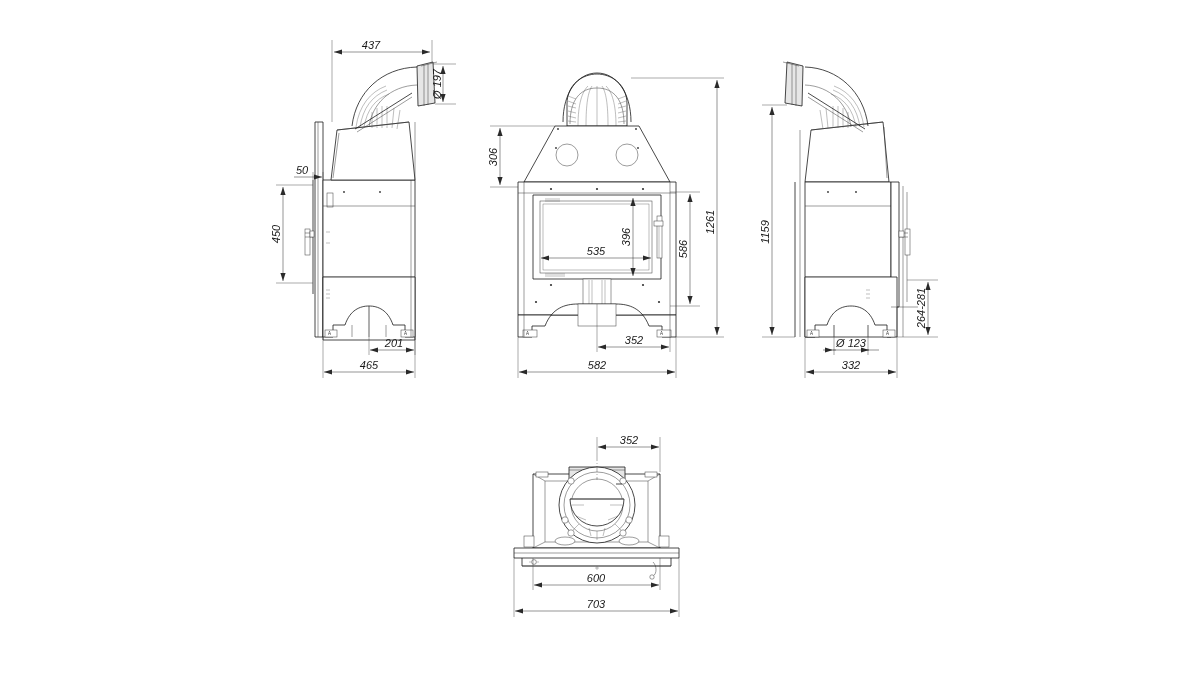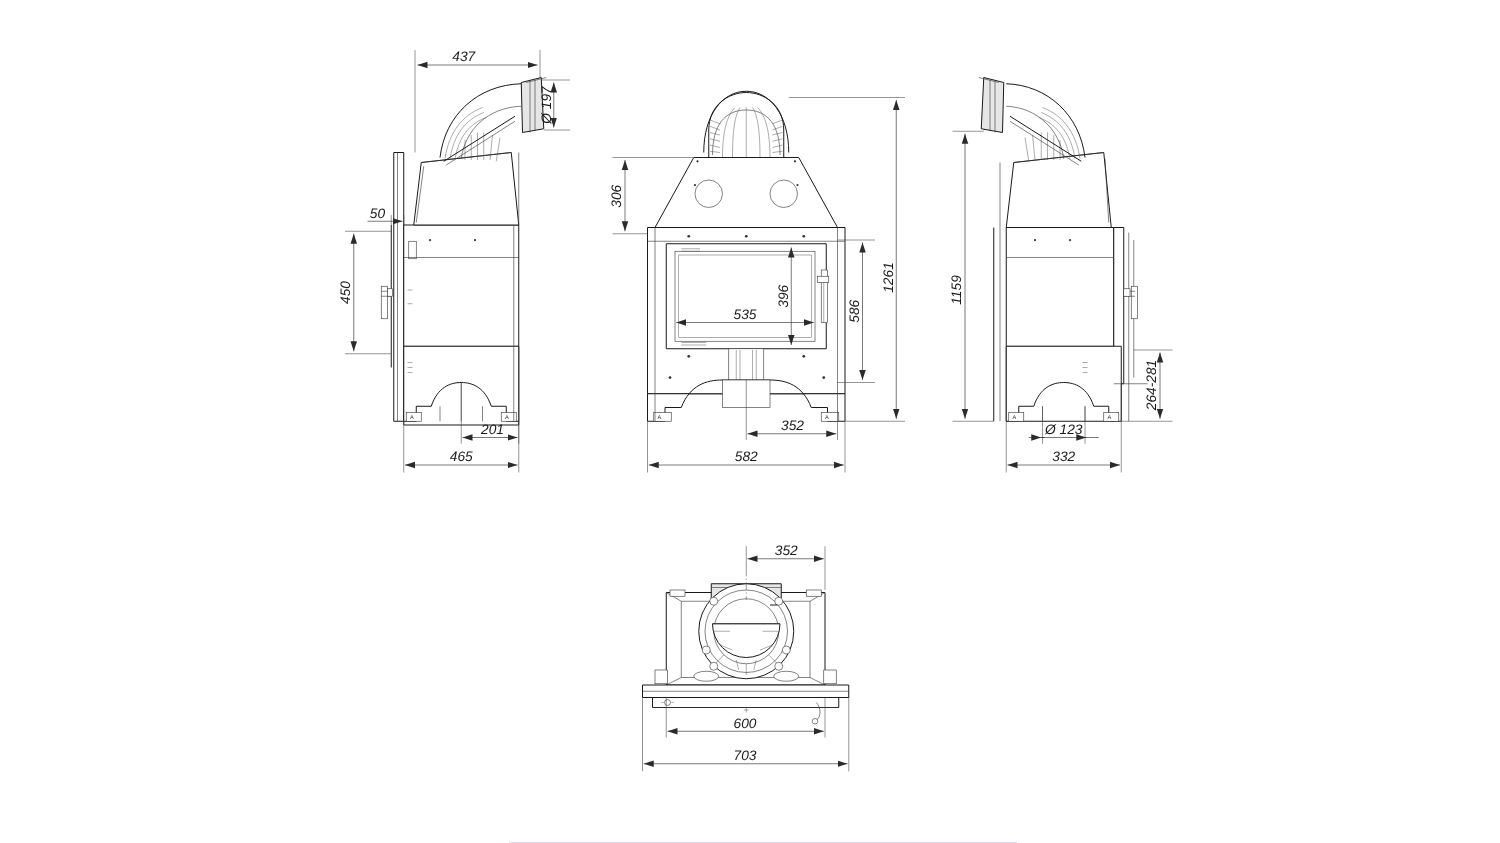--- a/index.html
+++ b/index.html
@@ -10,21 +10,21 @@
   body {
     width: 1200px;
     height: 674px;
     overflow: hidden;
     font-family: "Liberation Sans", sans-serif;
   }
   #drawing-root {
     position: relative;
     width: 1200px;
     height: 674px;
-    background: #6d28d9;
+    background: #7dd3fc;
   }
   svg#cad {
     display: block;
     width: 1200px;
     height: 674px;
     background: #ffffff;
   }
   .ln {
     stroke: #1a1a1a;
     fill: none;

